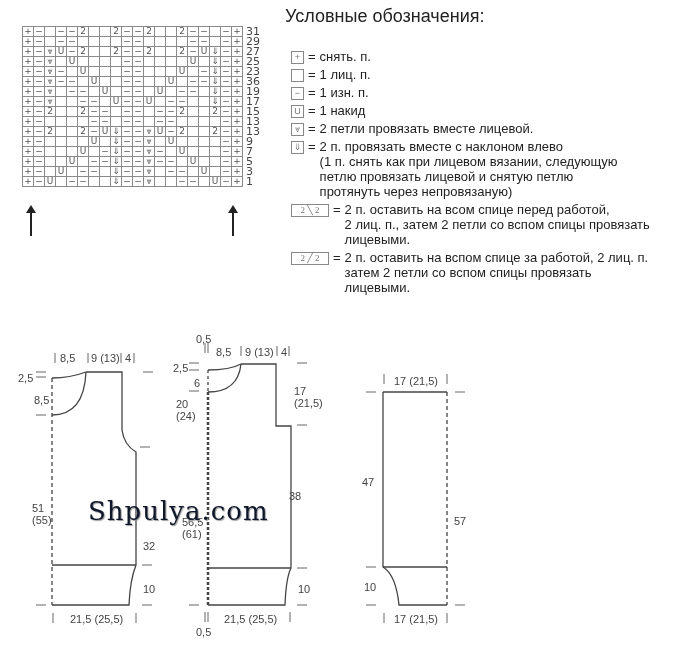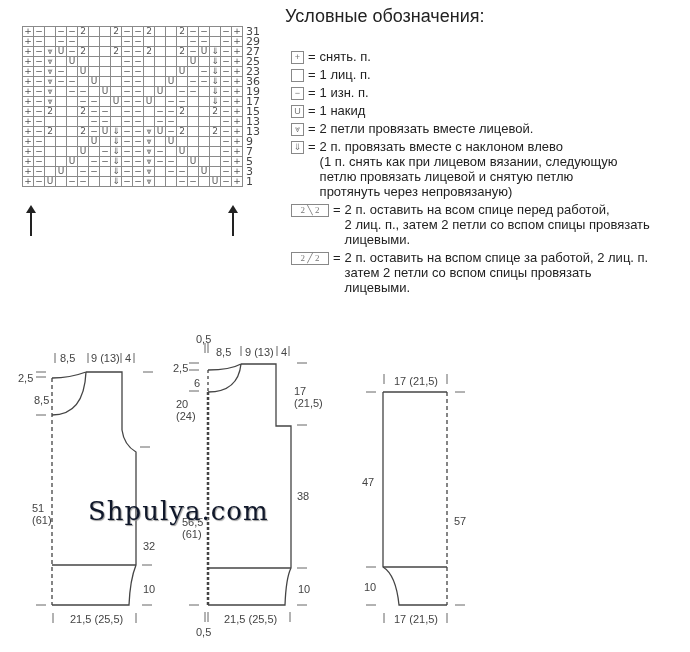--- a/index.html
+++ b/index.html
@@ -517,33 +517,33 @@
 
 <div class="lab" style="left:60px;top:352px;">8,5</div>
 <div class="lab" style="left:91px;top:352px;">9 (13)</div>
 <div class="lab" style="left:125px;top:352px;">4</div>
 <div class="lab" style="left:18px;top:372px;">2,5</div>
 <div class="lab" style="left:34px;top:394px;">8,5</div>
 <div class="lab" style="left:144px;top:398px;white-space:pre;margin-left:32px;">20
 (24)</div>
 <div class="lab" style="left:143px;top:524px;margin-top:16px;">32</div>
 <div class="lab" style="left:32px;top:502px;white-space:pre;">51
-(61)</div>
+(55)</div>
 <div class="lab" style="left:143px;top:583px;">10</div>
 <div class="lab" style="left:70px;top:613px;">21,5 (25,5)</div>
 
 <div class="lab" style="left:196px;top:333px;">0,5</div>
 <div class="lab" style="left:216px;top:346px;">8,5</div>
 <div class="lab" style="left:245px;top:346px;">9 (13)</div>
 <div class="lab" style="left:281px;top:346px;">4</div>
 <div class="lab" style="left:173px;top:362px;">2,5</div>
 <div class="lab" style="left:194px;top:377px;">6</div>
 <div class="lab" style="left:294px;top:385px;white-space:pre;">17
 (21,5)</div>
-<div class="lab" style="left:297px;top:490px;">38</div>
+<div class="lab" style="left:289px;top:490px;">38</div>
 <div class="lab" style="left:182px;top:516px;white-space:pre;">56,5
 (61)</div>
 <div class="lab" style="left:298px;top:583px;">10</div>
 <div class="lab" style="left:224px;top:613px;">21,5 (25,5)</div>
 <div class="lab" style="left:196px;top:626px;">0,5</div>
 
 <div class="lab" style="left:394px;top:375px;">17 (21,5)</div>
 <div class="lab" style="left:362px;top:476px;">47</div>
 <div class="lab" style="left:454px;top:495px;margin-top:20px;">57</div>
 <div class="lab" style="left:364px;top:581px;">10</div>

